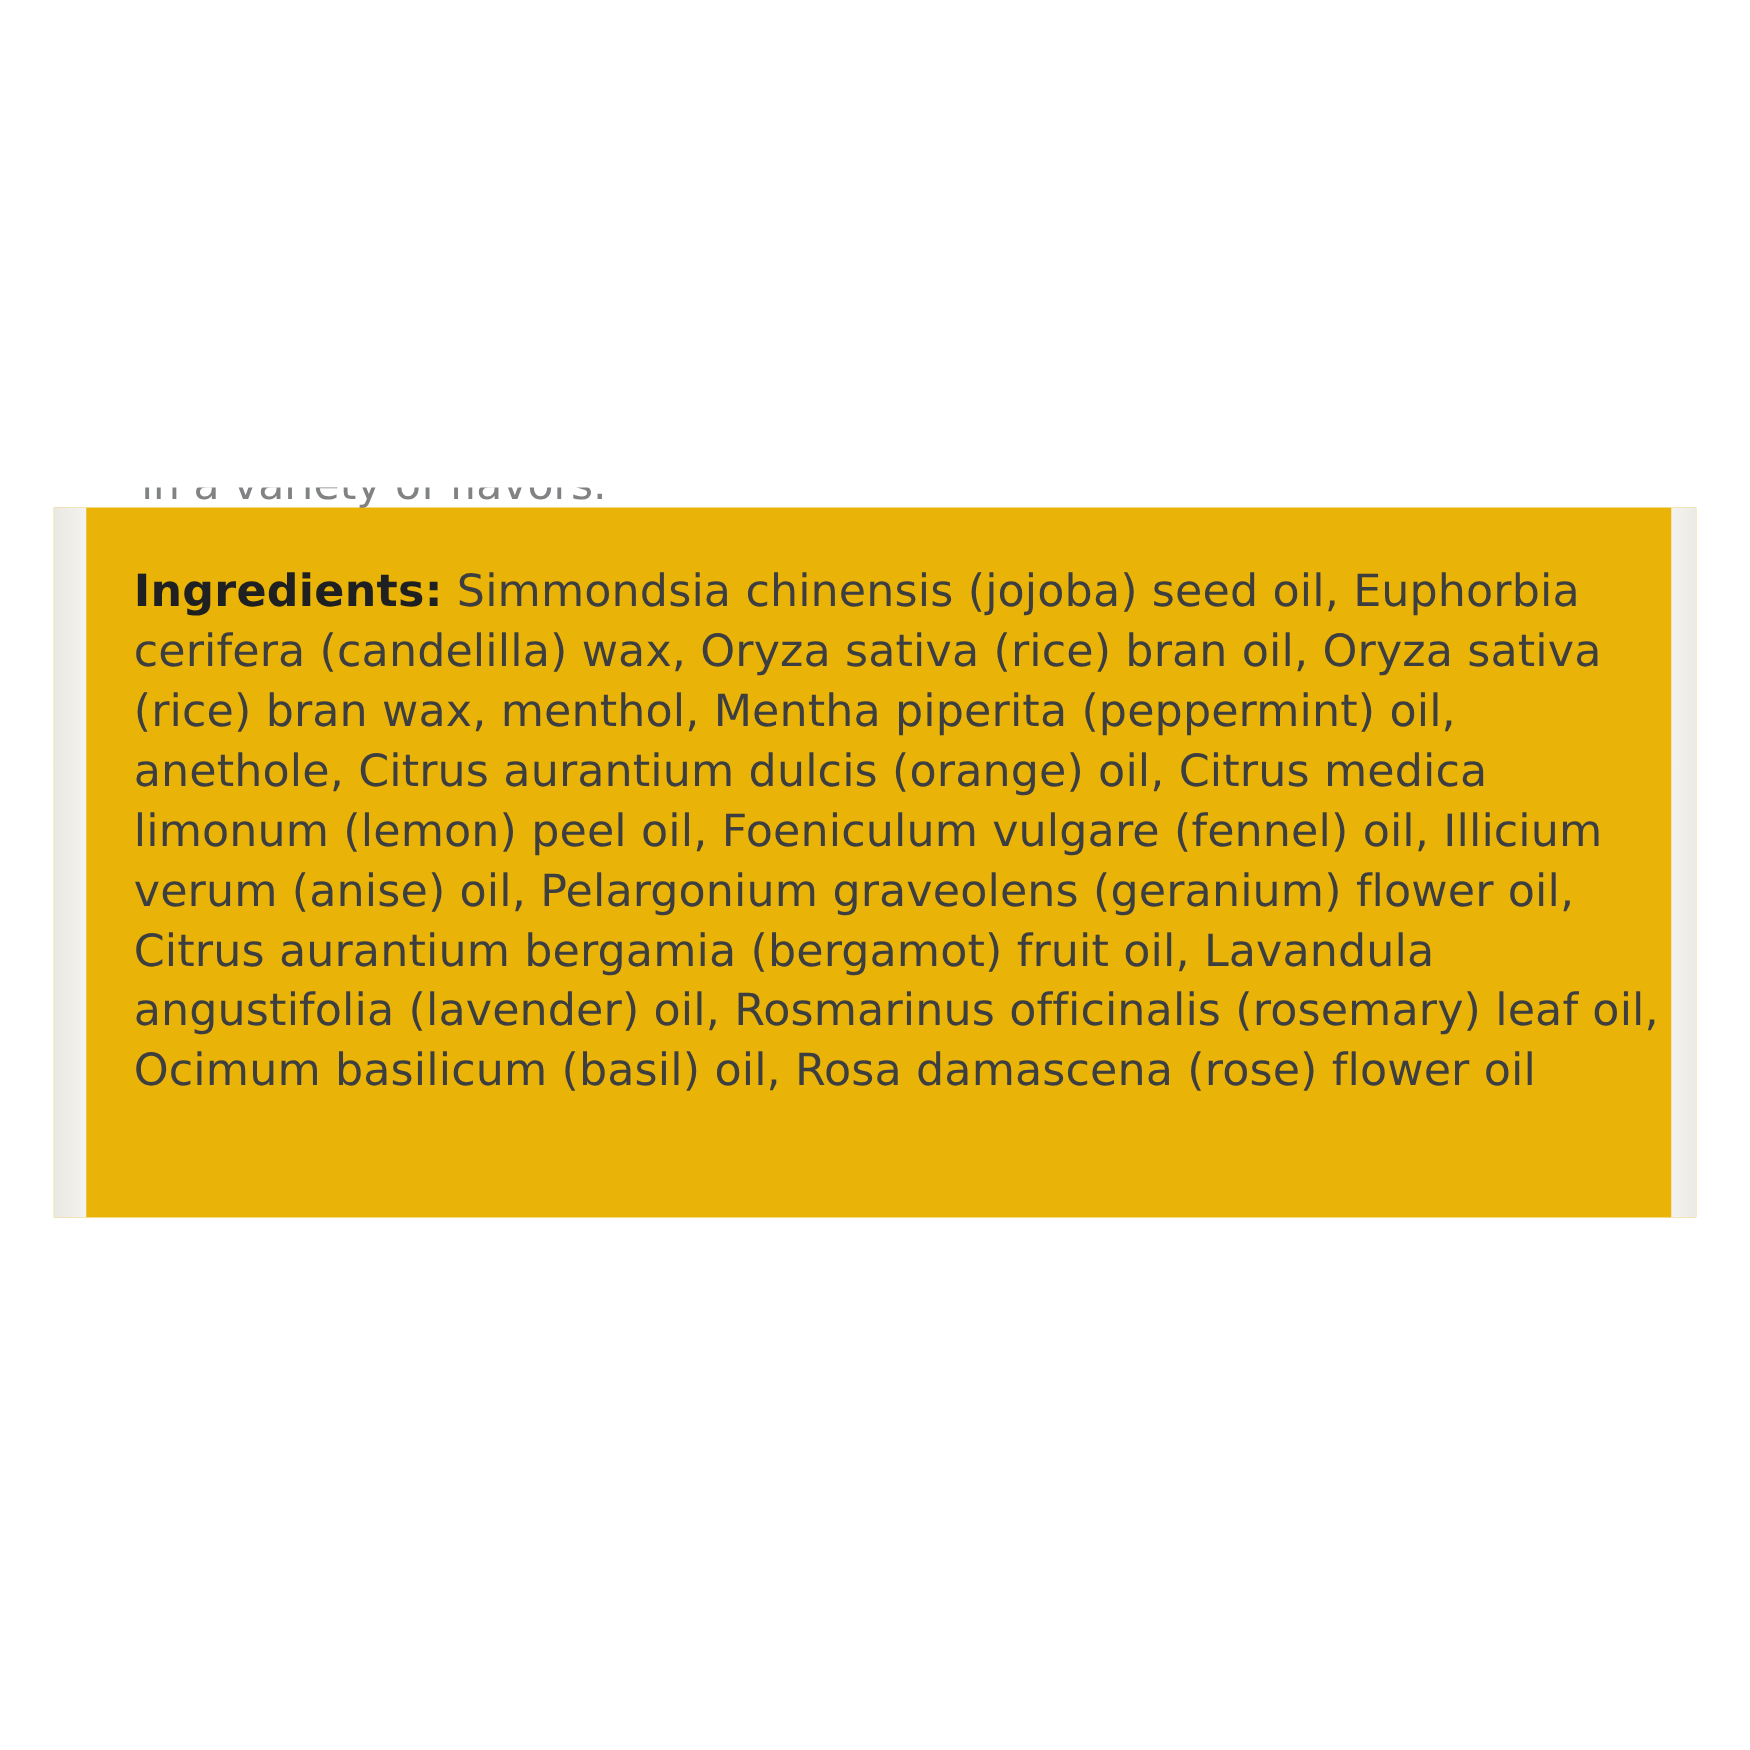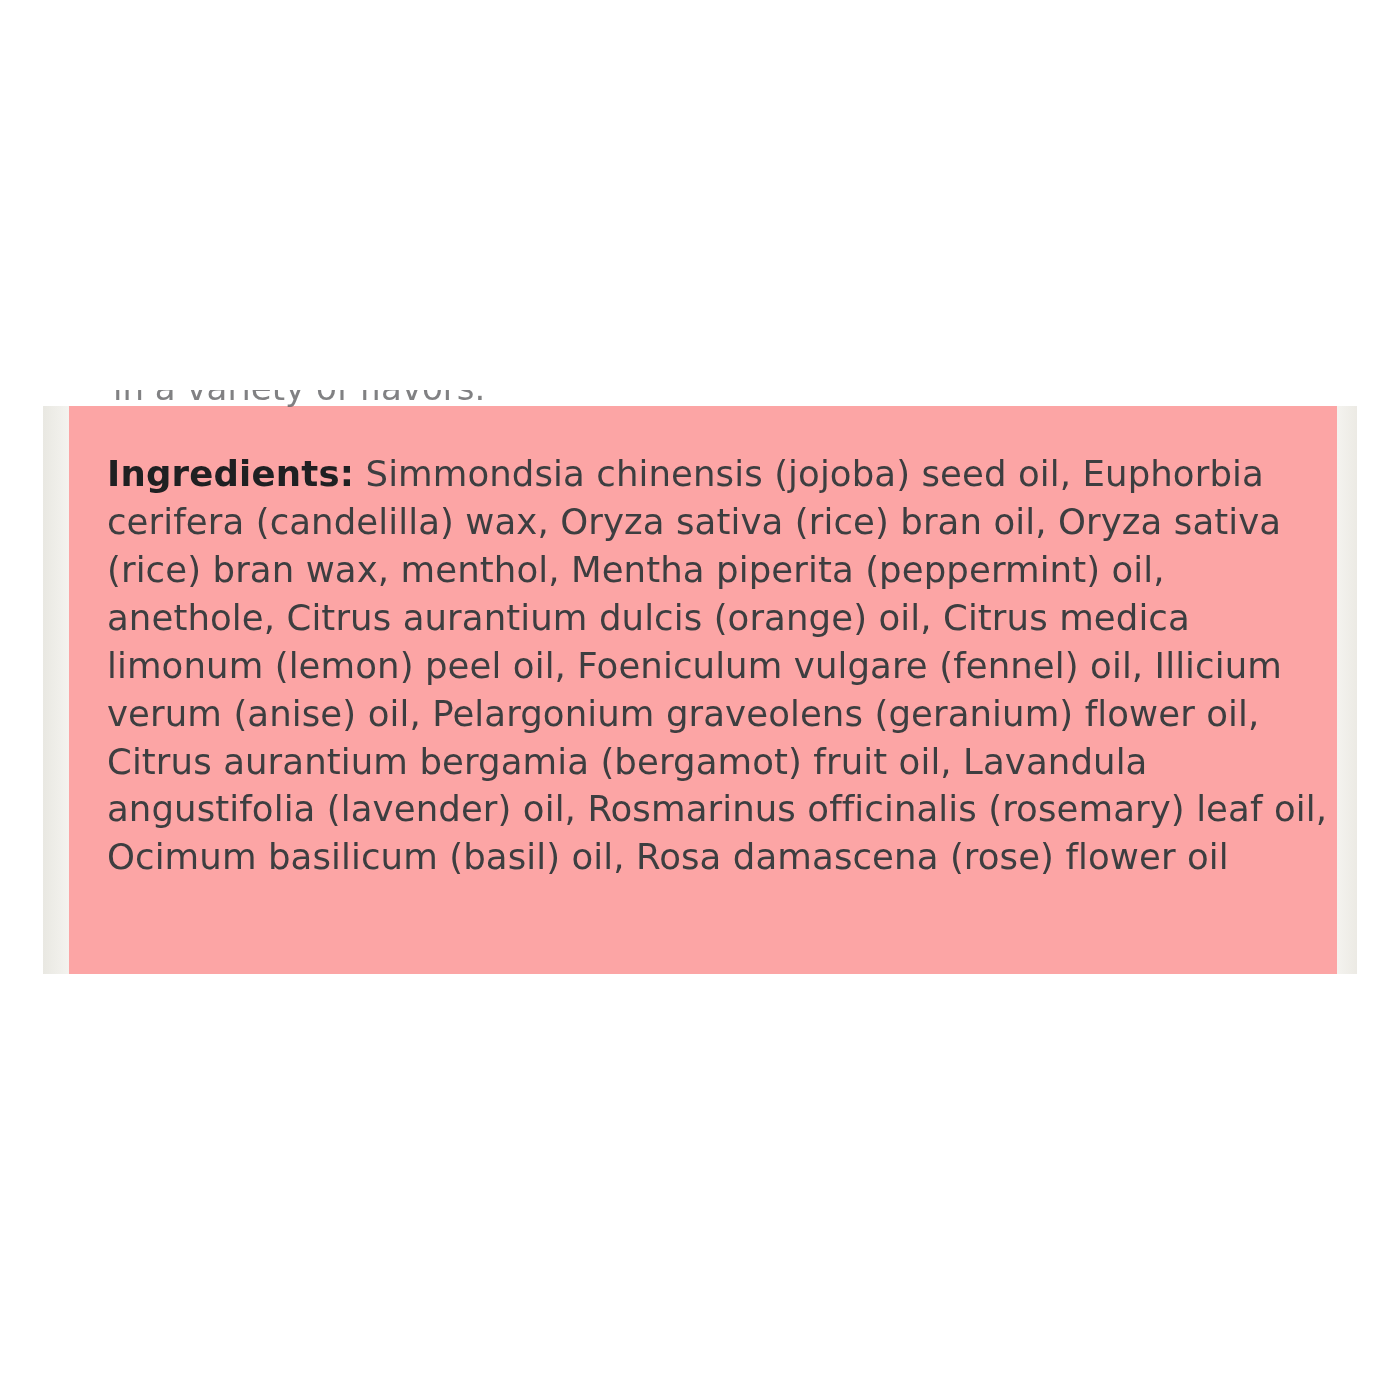--- a/index.html
+++ b/index.html
@@ -15,21 +15,21 @@
     overflow: hidden;
   }
 
   
   .label-panel {
     position: absolute;
     left: 43px;
     top: 406px;
     width: 1314px;
     height: 568px;
-    background: #fca5a5;
+    background: #eab308;
   }
 
   
   .label-panel::before {
     content: "";
     position: absolute;
     left: 0; top: 0; bottom: 0;
     width: 26px;
     background: linear-gradient(to right, #e9e8e2, #f4f3ef);
   }

